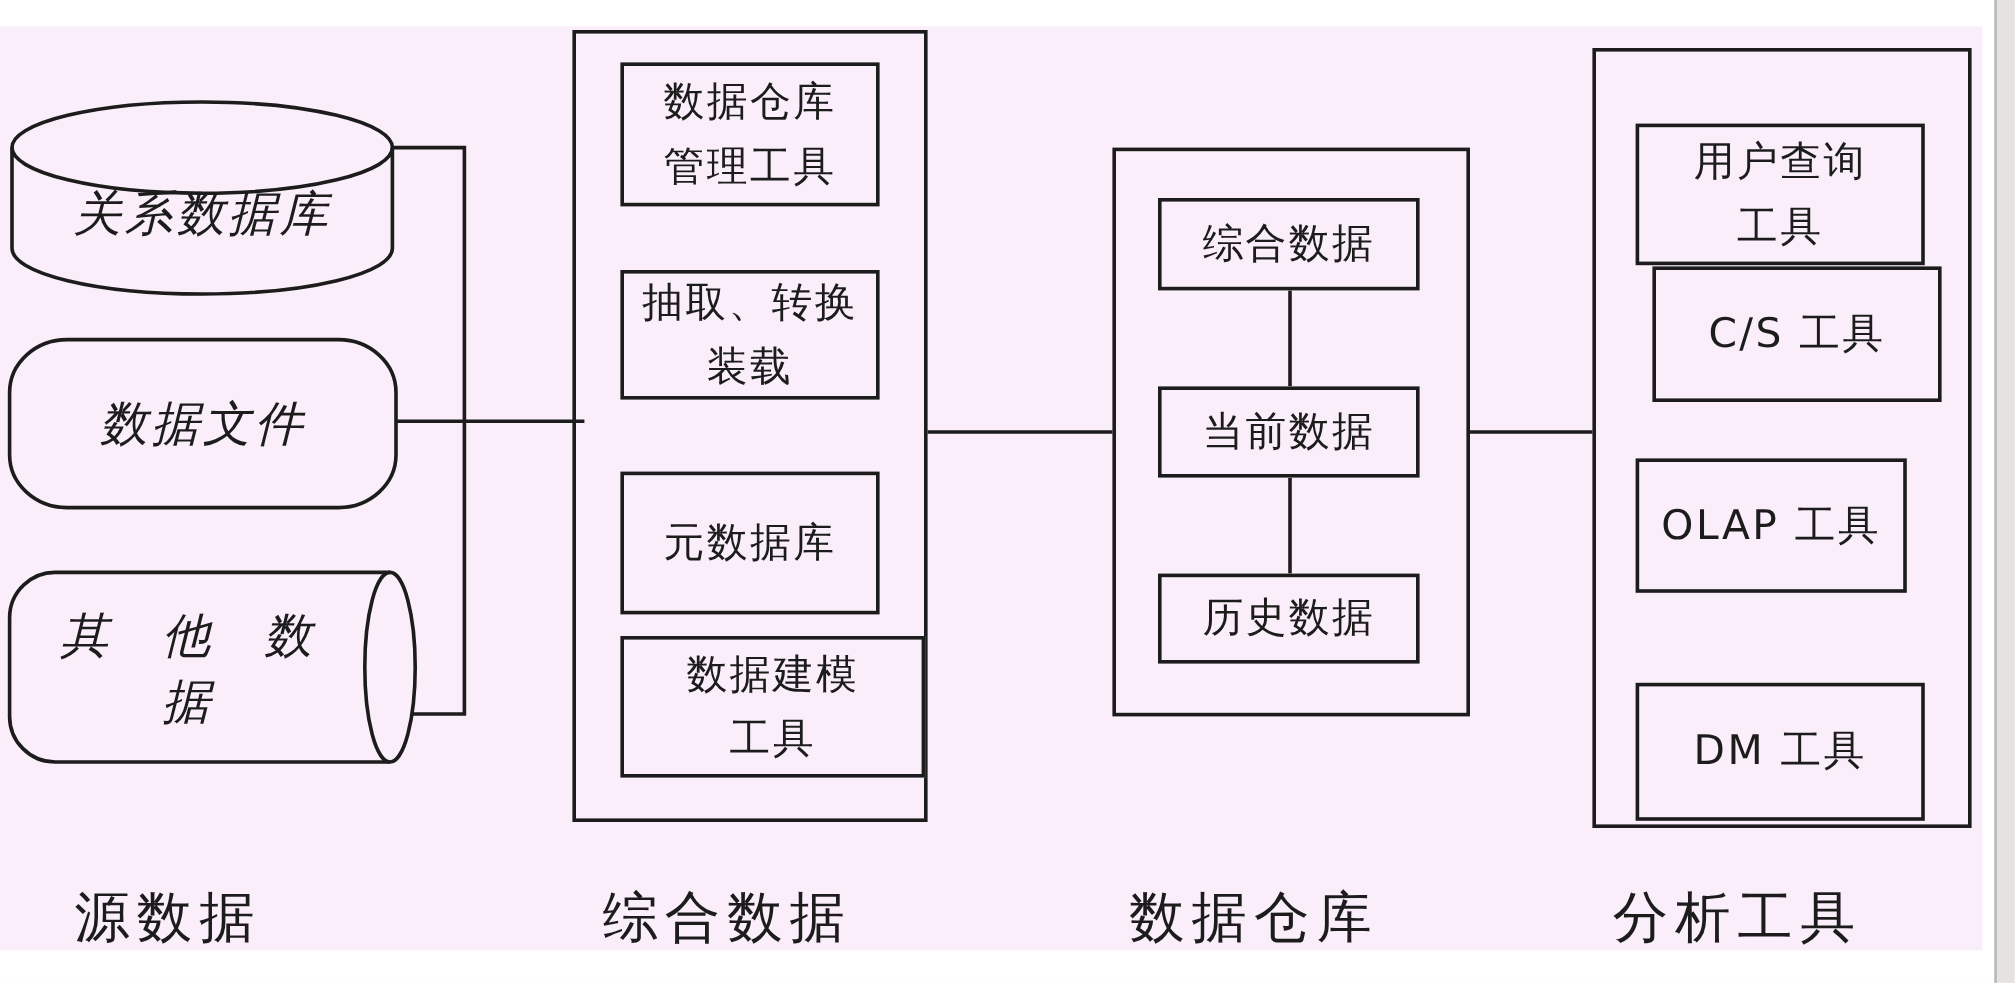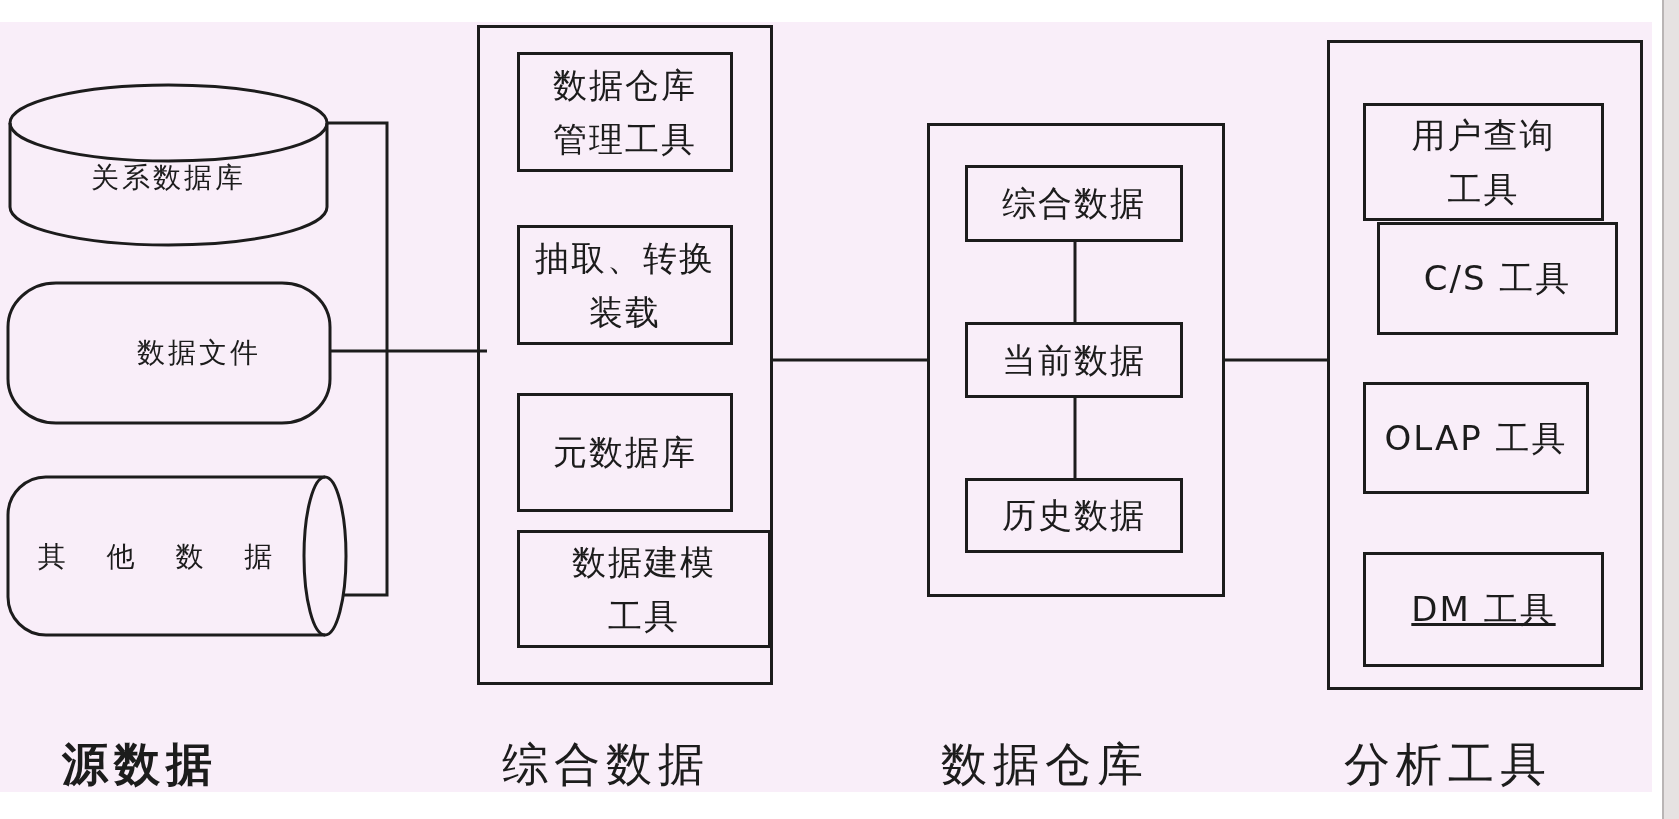--- a/index.html
+++ b/index.html
@@ -27,21 +27,21 @@
     position:absolute;border:3px solid #1c1c1c;box-sizing:border-box;
     background:#f9eef9;z-index:3;
     display:flex;align-items:center;justify-content:center;text-align:center;
   }
   .inner-label{
     white-space:pre-line;
     font-size:34px;line-height:1.6;letter-spacing:2px;
   }
   .shape-label{
     position:absolute;z-index:3;display:flex;align-items:center;justify-content:center;
-    font-size:28px;letter-spacing:3px;text-align:center;
+    font-size:40px;letter-spacing:3px;text-align:center;font-style:italic;
   }
   .shape-label.wide{letter-spacing:16px;}
   .stage-label{
     position:absolute;z-index:2;display:flex;align-items:center;justify-content:center;
     font-size:46px;letter-spacing:6px;white-space:nowrap;
   }
 </style>
 </head>
 <body>
 
@@ -68,29 +68,29 @@
       <path d="M327,123 H387 V595 H344"></path>
       <path d="M330,351 H487"></path>
       <path d="M773,360 H927"></path>
       <path d="M1225,360 H1327"></path>
       <path d="M1075,242 V322"></path>
       <path d="M1075,398 V478"></path>
     </g>
   </svg>
 
   <div class="shape-label" style="left:10px;top:148px;width:317px;height:60px;">关系数据库</div>
-  <div class="shape-label" style="left:8px;top:323px;width:322px;height:60px;padding-left:30px;">数据文件</div>
+  <div class="shape-label" style="left:8px;top:323px;width:322px;height:60px;">数据文件</div>
   <div class="shape-label wide" style="left:8px;top:527px;width:310px;height:60px;">其 他 数 据</div>
 
   <div class="outer-box" style="left:477px;top:25px;width:296px;height:660px;"></div>
   <div class="inner-box" style="left:517px;top:52px;width:216px;height:120px;">
     <span class="inner-label">数据仓库
 管理工具</span>
   </div>
-  <div class="inner-box" style="left:517px;top:225px;width:216px;height:120px;align-items:center;">
+  <div class="inner-box" style="left:517px;top:225px;width:216px;height:108px;align-items:center;">
     <span class="inner-label">抽取、转换
 装载</span>
   </div>
   <div class="inner-box" style="left:517px;top:393px;width:216px;height:119px;">
     <span class="inner-label">元数据库</span>
   </div>
   <div class="inner-box" style="left:517px;top:530px;width:254px;height:118px;">
     <span class="inner-label">数据建模
 工具</span>
   </div>
@@ -110,22 +110,22 @@
   <div class="inner-box" style="left:1363px;top:67px;width:241px;height:118px;margin-top:36px;">
     <span class="inner-label">用户查询
 工具</span>
   </div>
   <div class="inner-box" style="left:1363px;top:222px;width:241px;height:113px;margin-left:14px;">
     <span class="inner-label">C/S 工具</span>
   </div>
   <div class="inner-box" style="left:1363px;top:382px;width:226px;height:112px;">
     <span class="inner-label">OLAP 工具</span>
   </div>
-  <div class="inner-box" style="left:1363px;top:552px;width:241px;height:115px;text-decoration:underline;">
+  <div class="inner-box" style="left:1363px;top:569px;width:241px;height:115px;">
     <span class="inner-label">DM 工具</span>
   </div>
 
-  <div class="stage-label" style="left:20px;top:730px;width:240px;height:70px;font-weight:bold;">源数据</div>
+  <div class="stage-label" style="left:20px;top:730px;width:240px;height:70px;">源数据</div>
   <div class="stage-label" style="left:486px;top:730px;width:240px;height:70px;">综合数据</div>
   <div class="stage-label" style="left:925px;top:730px;width:240px;height:70px;">数据仓库</div>
   <div class="stage-label" style="left:1328px;top:730px;width:240px;height:70px;">分析工具</div>
 
 </div>
 
 </body></html>

